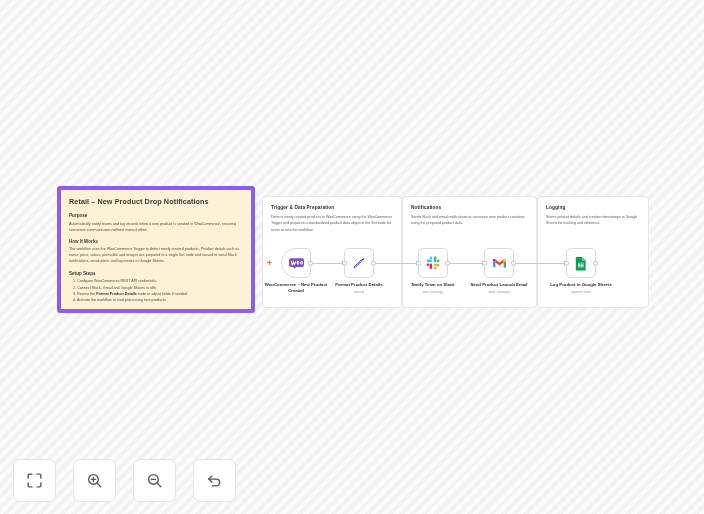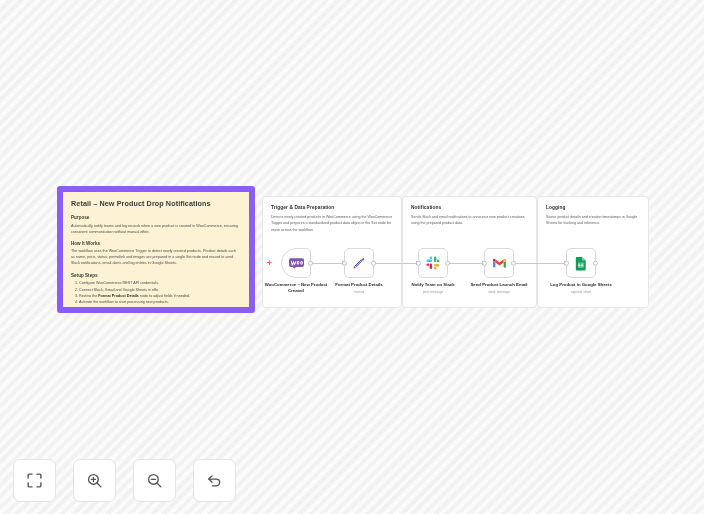--- a/index.html
+++ b/index.html
@@ -17,21 +17,21 @@
     );
     position:relative;
   }
 
   
   #sticky-note {
     position:absolute;
     left:57px; top:186px;
     width:198px; height:127px;
     background:#fdf3d4;
-    border:6px solid #8b5cf6;
+    border:4px solid #8b5cf6;
     border-radius:3px;
     padding:7px 8px 6px 8px;
     overflow:hidden;
   }
   #sticky-note .note-title {
     font-size:7.2px;
     font-weight:bold;
     color:#3a3a3a;
     letter-spacing:.1px;
     margin-bottom:7px;

